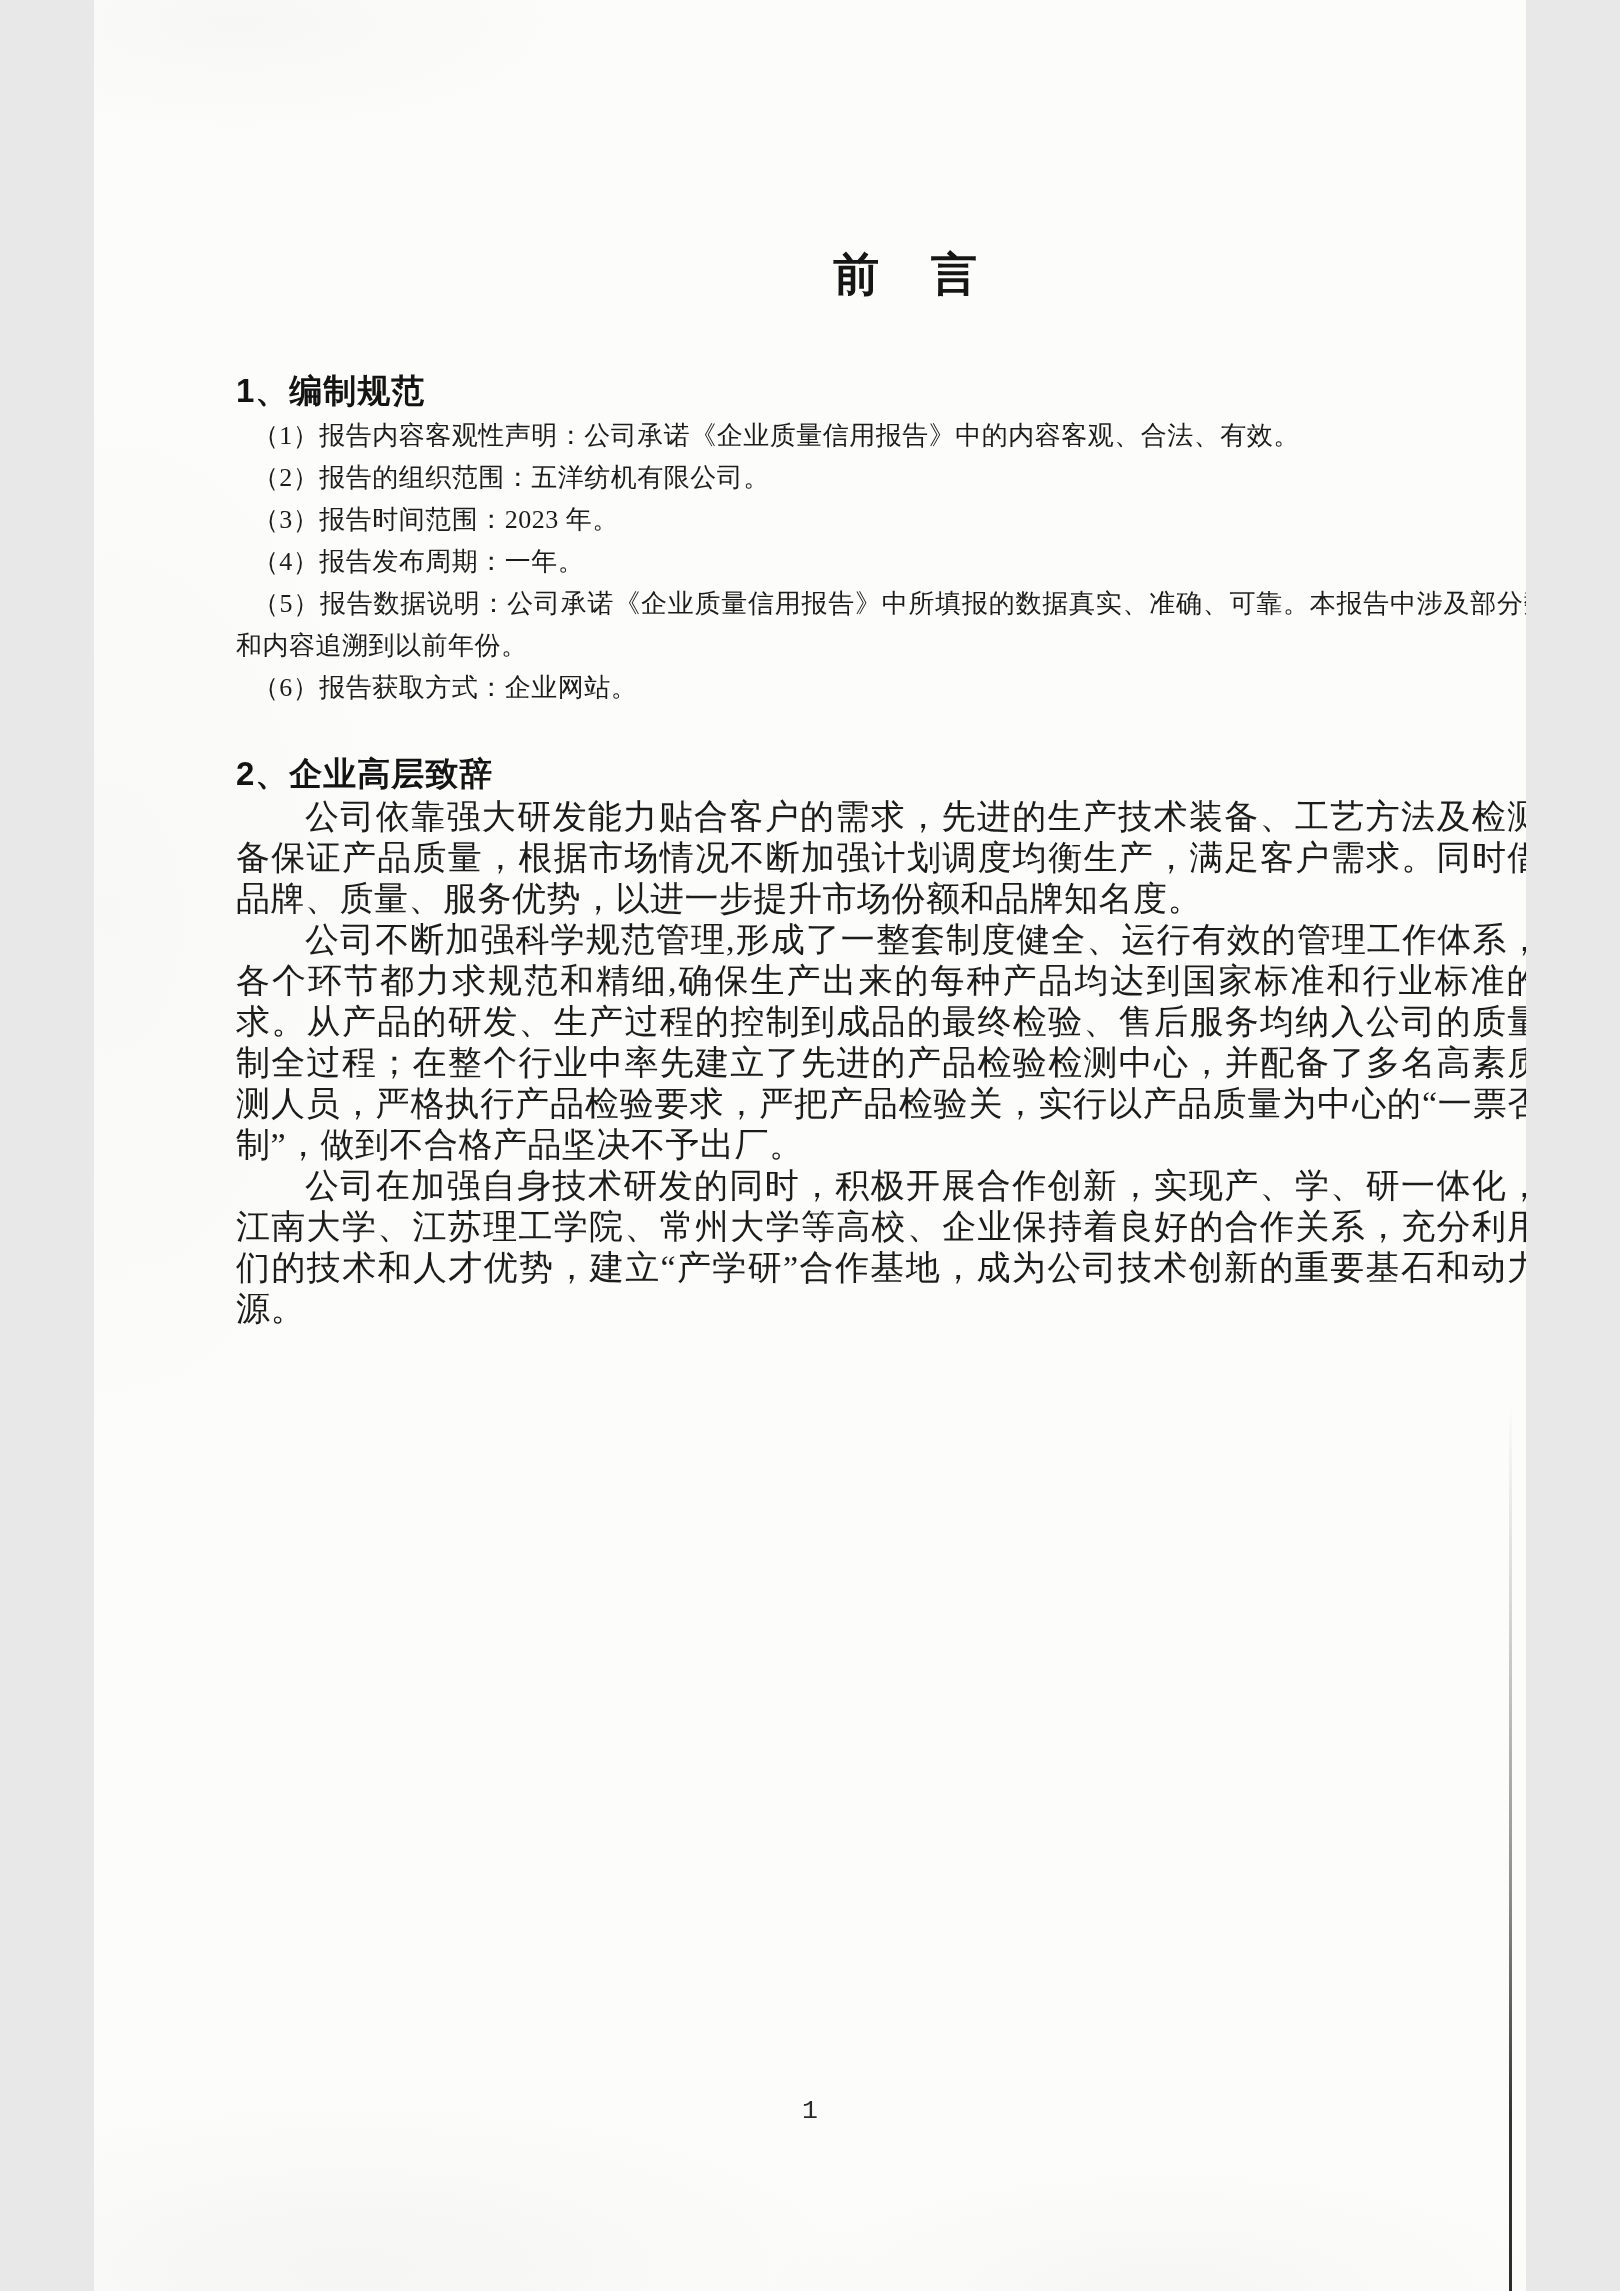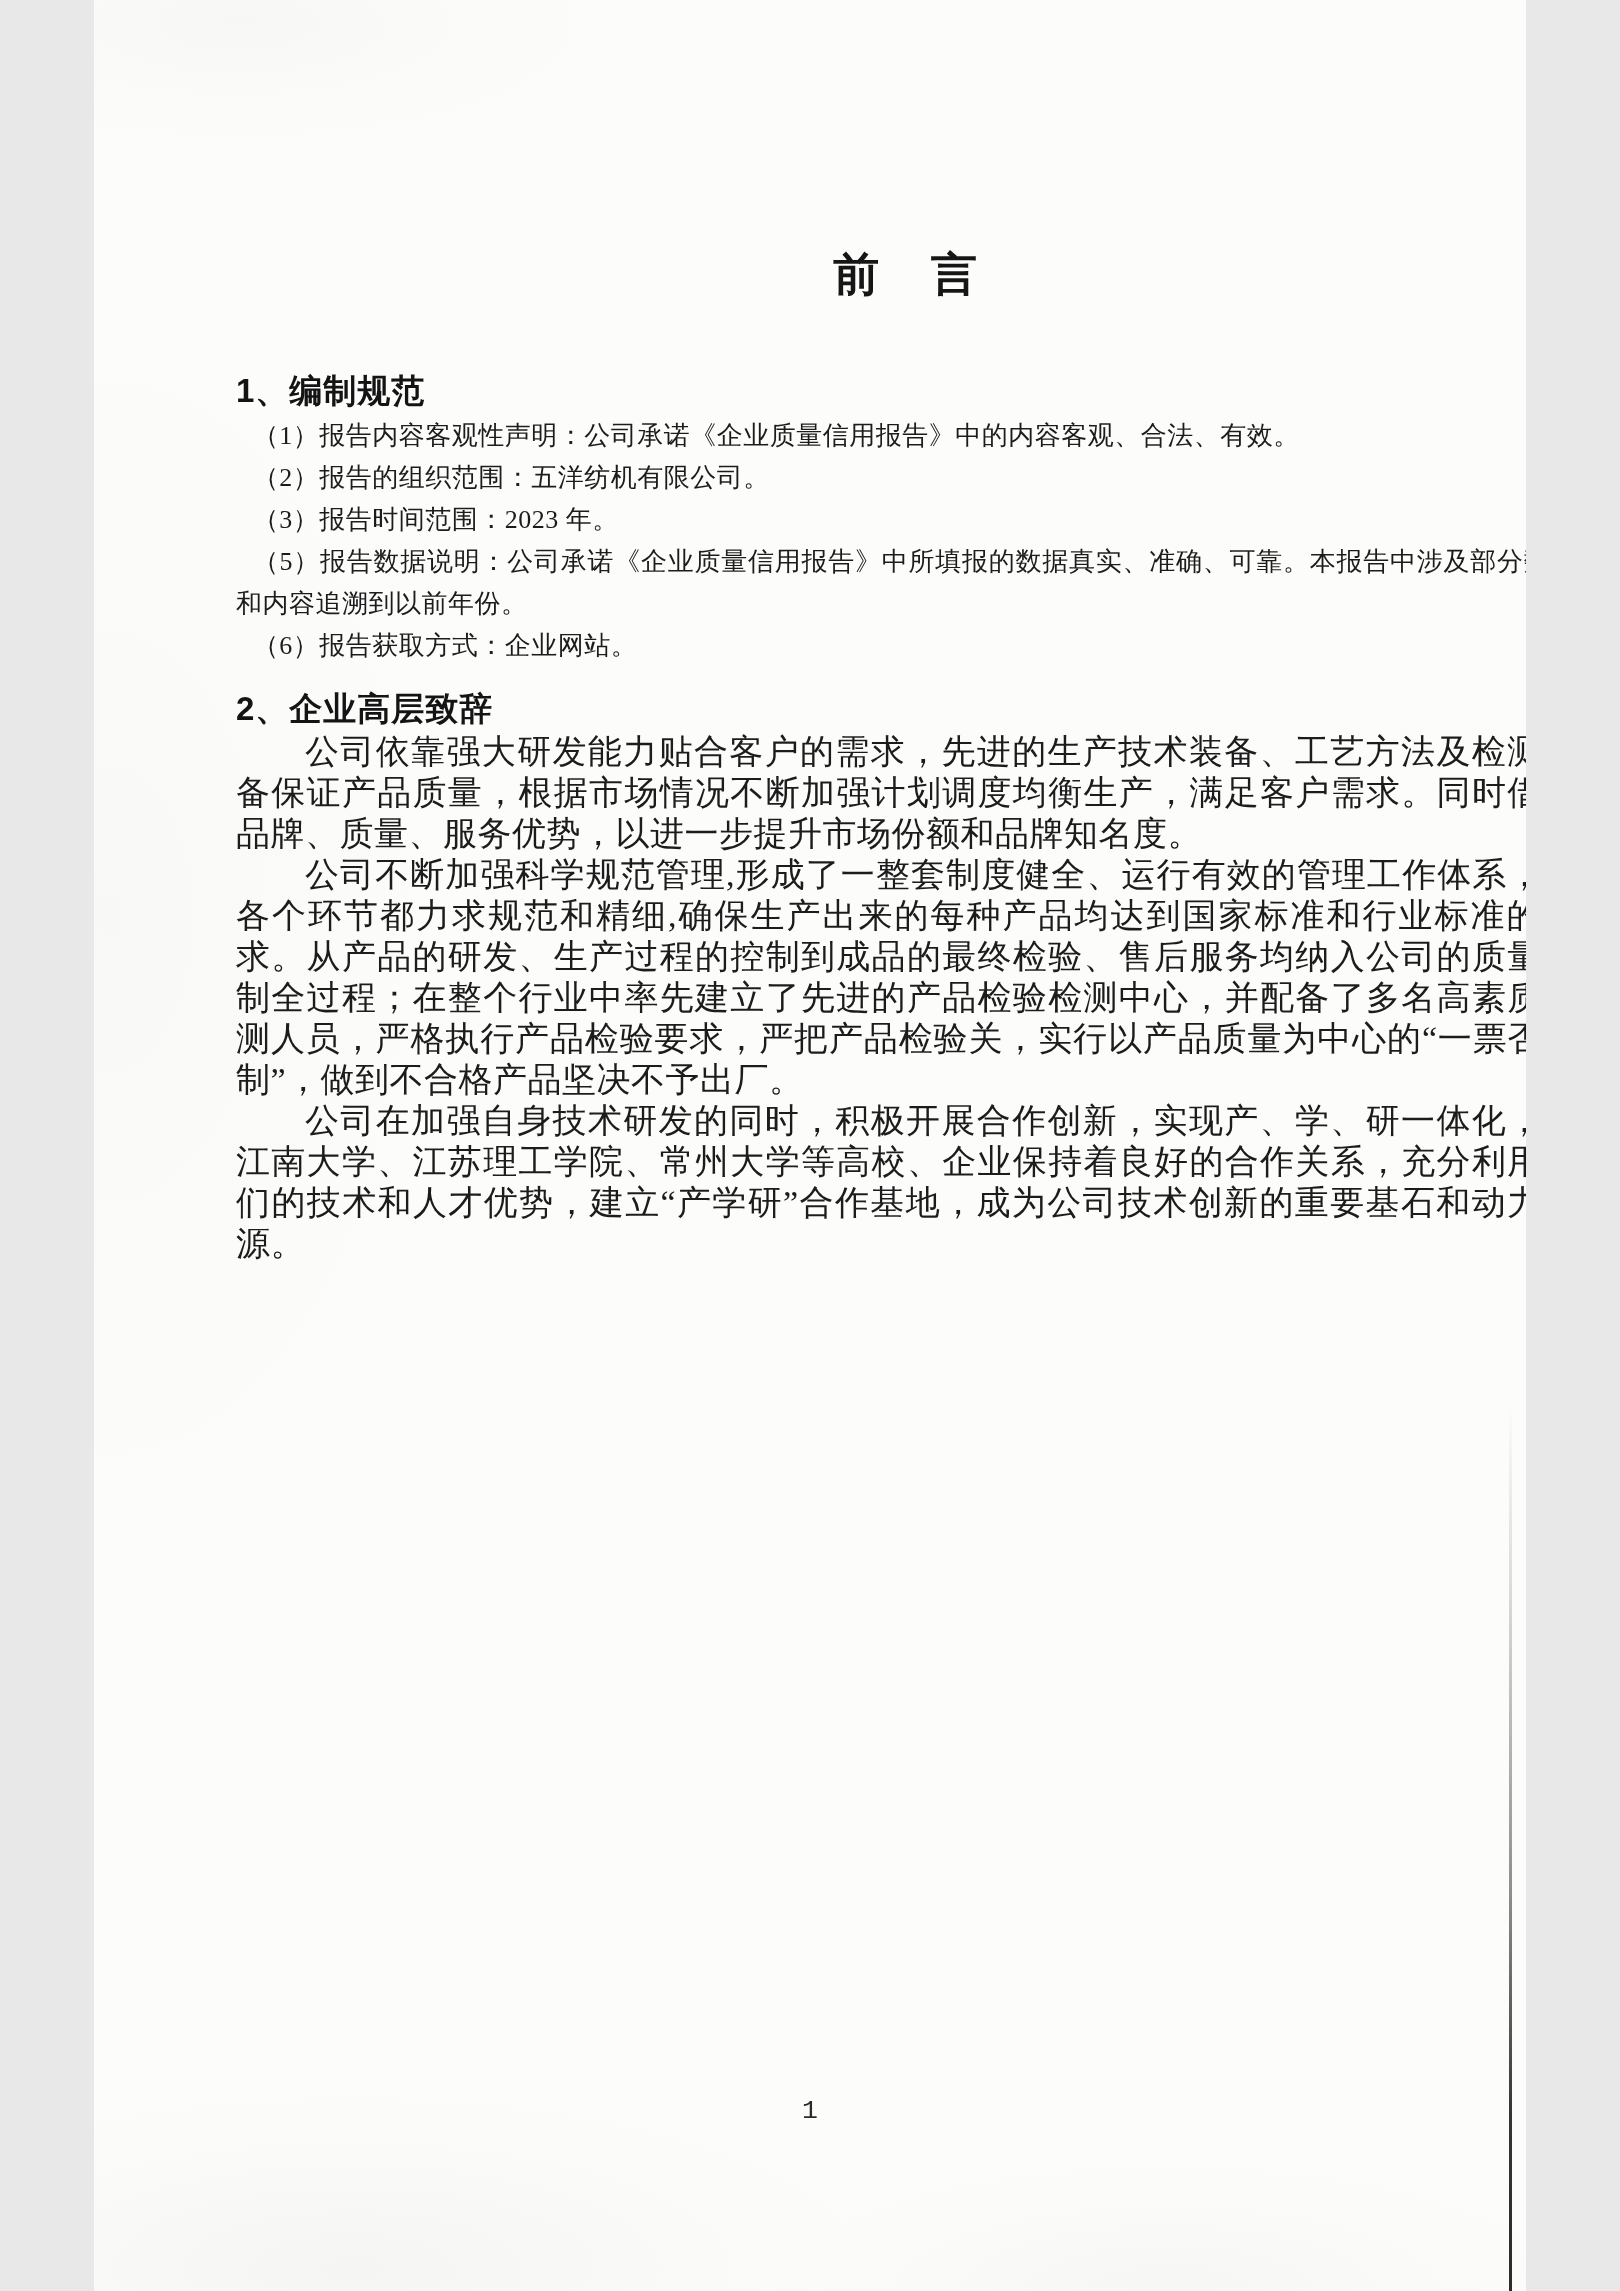--- a/index.html
+++ b/index.html
@@ -58,21 +58,21 @@
   }
   .item {
     margin: 0;
     font-size: 26px;
     line-height: 42px;
     text-indent: 16.7px;
     text-align: justify;
     letter-spacing: 0.5px;
   }
   .sec2 {
-    margin-top: 21px;
+    margin-top: 44px;
   }
   .paras {
     margin: 2px 0 0 0;
   }
   .para {
     margin: 0;
     font-size: 34px;
     line-height: 41px;
     text-indent: 69px;
     text-align: justify;
@@ -109,20 +109,21 @@
 <div class="page">
   <div class="content">
 
     <h1 class="doc-title">前　言</h1>
 
     <h2 class="sec-heading">1、编制规范</h2>
     <div class="items">
       <p class="item">（1）报告内容客观性声明：公司承诺《企业质量信用报告》中的内容客观、合法、有效。</p>
       <p class="item">（2）报告的组织范围：五洋纺机有限公司。</p>
       <p class="item">（3）报告时间范围：2023 年。</p>
+      <p class="item">（4）报告发布周期：一年。</p>
       <p class="item">（5）报告数据说明：公司承诺《企业质量信用报告》中所填报的数据真实、准确、可靠。本报告中涉及部分数据和内容追溯到以前年份。</p>
       <p class="item">（6）报告获取方式：企业网站。</p>
     </div>
 
     <h2 class="sec-heading sec2">2、企业高层致辞</h2>
     <div class="paras">
       <p class="para">公司依靠强大研发能力贴合客户的需求，先进的生产技术装备、工艺方法及检测设备保证产品质量，根据市场情况不断加强计划调度均衡生产，满足客户需求。同时借助品牌、质量、服务优势，以进一步提升市场份额和品牌知名度。</p>
       <p class="para">公司不断加强科学规范管理,形成了一整套制度健全、运行有效的管理工作体系，在各个环节都力求规范和精细,确保生产出来的每种产品均达到国家标准和行业标准的要求。从产品的研发、生产过程的控制到成品的最终检验、售后服务均纳入公司的质量控制全过程；在整个行业中率先建立了先进的产品检验检测中心，并配备了多名高素质检测人员，严格执行产品检验要求，严把产品检验关，实行以产品质量为中心的“一票否决制”，做到不合格产品坚决不予出厂。</p>
       <p class="para">公司在加强自身技术研发的同时，积极开展合作创新，实现产、学、研一体化，与江南大学、江苏理工学院、常州大学等高校、企业保持着良好的合作关系，充分利用他们的技术和人才优势，建立“产学研”合作基地，成为公司技术创新的重要基石和动力之源。</p>
     </div>

